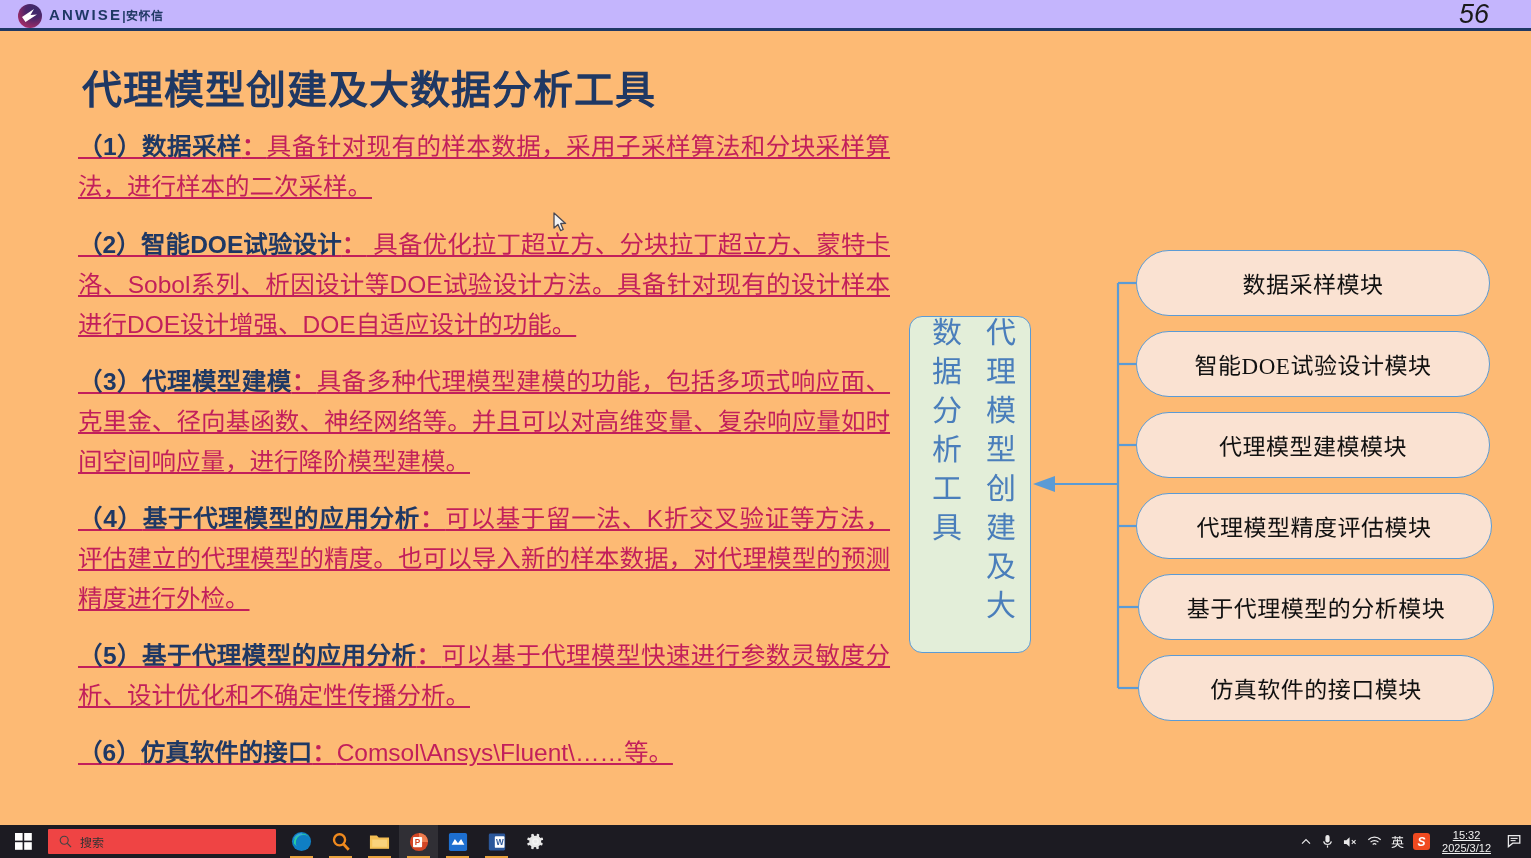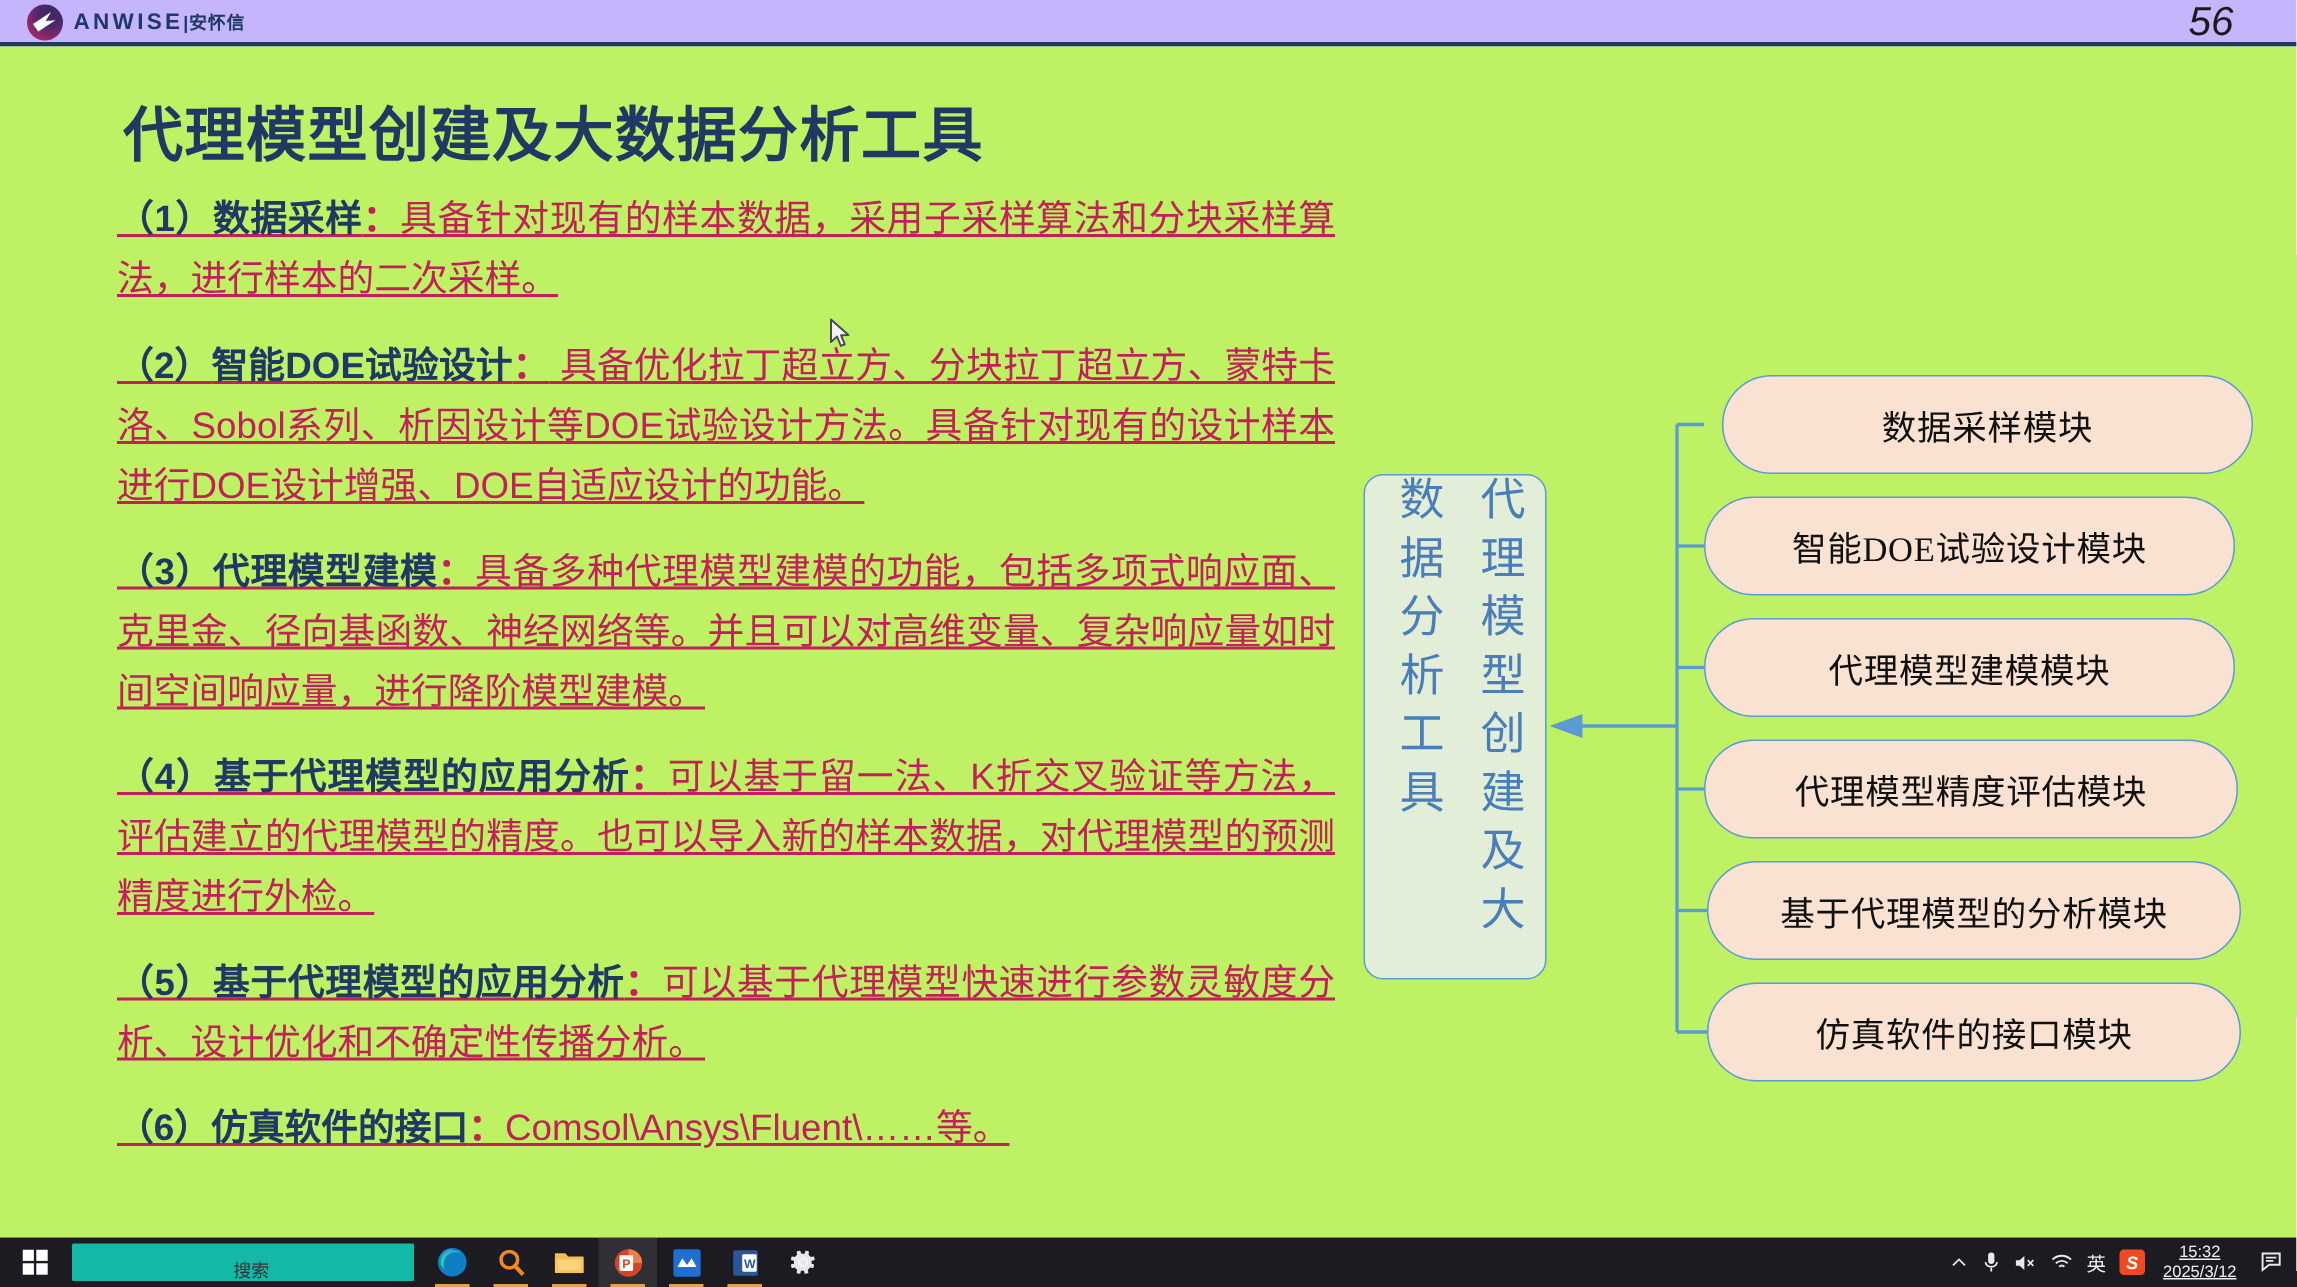--- a/index.html
+++ b/index.html
@@ -74,21 +74,21 @@
     color: #1a1a1a;
     font-family: "Liberation Sans", sans-serif;
     font-style: italic;
   }
 
   
   .slide-body {
     position: absolute;
     left: 0; top: 31px;
     width: 1531px; height: 794px;
-    background: #bef264;
+    background: #fdba74;
   }
 
   .slide-title {
     position: absolute;
     left: 82px; top: 27px;
     font-size: 40px;
     font-weight: 700;
     color: #1f3864;
     letter-spacing: 1px;
     white-space: nowrap;
@@ -163,21 +163,21 @@
     border: 1.5px solid #5b9bd5;
     border-radius: 33px;
     display: flex;
     align-items: center;
     justify-content: center;
     font-family: "Liberation Serif", "DejaVu Serif", serif;
     font-size: 23px;
     color: #101010;
     letter-spacing: 0.5px;
   }
-  .module.m0 { top: 39px;  left: 12px;   width: 354px; font-family: Liberation Serif, serif; }
+  .module.m0 { top: 39px;  left: 0;   width: 354px; font-family: Liberation Serif, serif; }
   .module.m1 { top: 120px; left: 0;   width: 354px; }
   .module.m2 { top: 201px; left: 0;   width: 354px; }
   .module.m3 { top: 282px; left: 0;   width: 356px; }
   .module.m4 { top: 363px; left: 2px; width: 356px; }
   .module.m5 { top: 444px; left: 2px; width: 356px; }
 
   .connectors { position: absolute; left: 0; top: 0; width: 620px; height: 520px; pointer-events: none; }
 
   
   .taskbar {
@@ -188,26 +188,25 @@
     display: flex;
     align-items: center;
   }
   .tb-start {
     width: 46px; height: 33px;
     display: flex; align-items: center; justify-content: center;
   }
   .tb-search {
     width: 228px; height: 25px;
     margin-left: 2px;
-    background: #14b8a6;
+    background: #ef4444;
     display: flex; align-items: center;
     gap: 8px;
     padding-left: 11px;
     border-radius: 1px;
-    flex-direction: column;
   }
   .tb-search .ph { font-size: 12px; color: #333; }
   .tb-apps { display: flex; align-items: center; margin-left: 6px; height: 33px; }
   .tb-app {
     width: 39px; height: 33px;
     display: flex; align-items: center; justify-content: center;
     position: relative;
   }
   .tb-app.active { background: rgba(255,255,255,0.09); }
   .tb-app.run::after {

